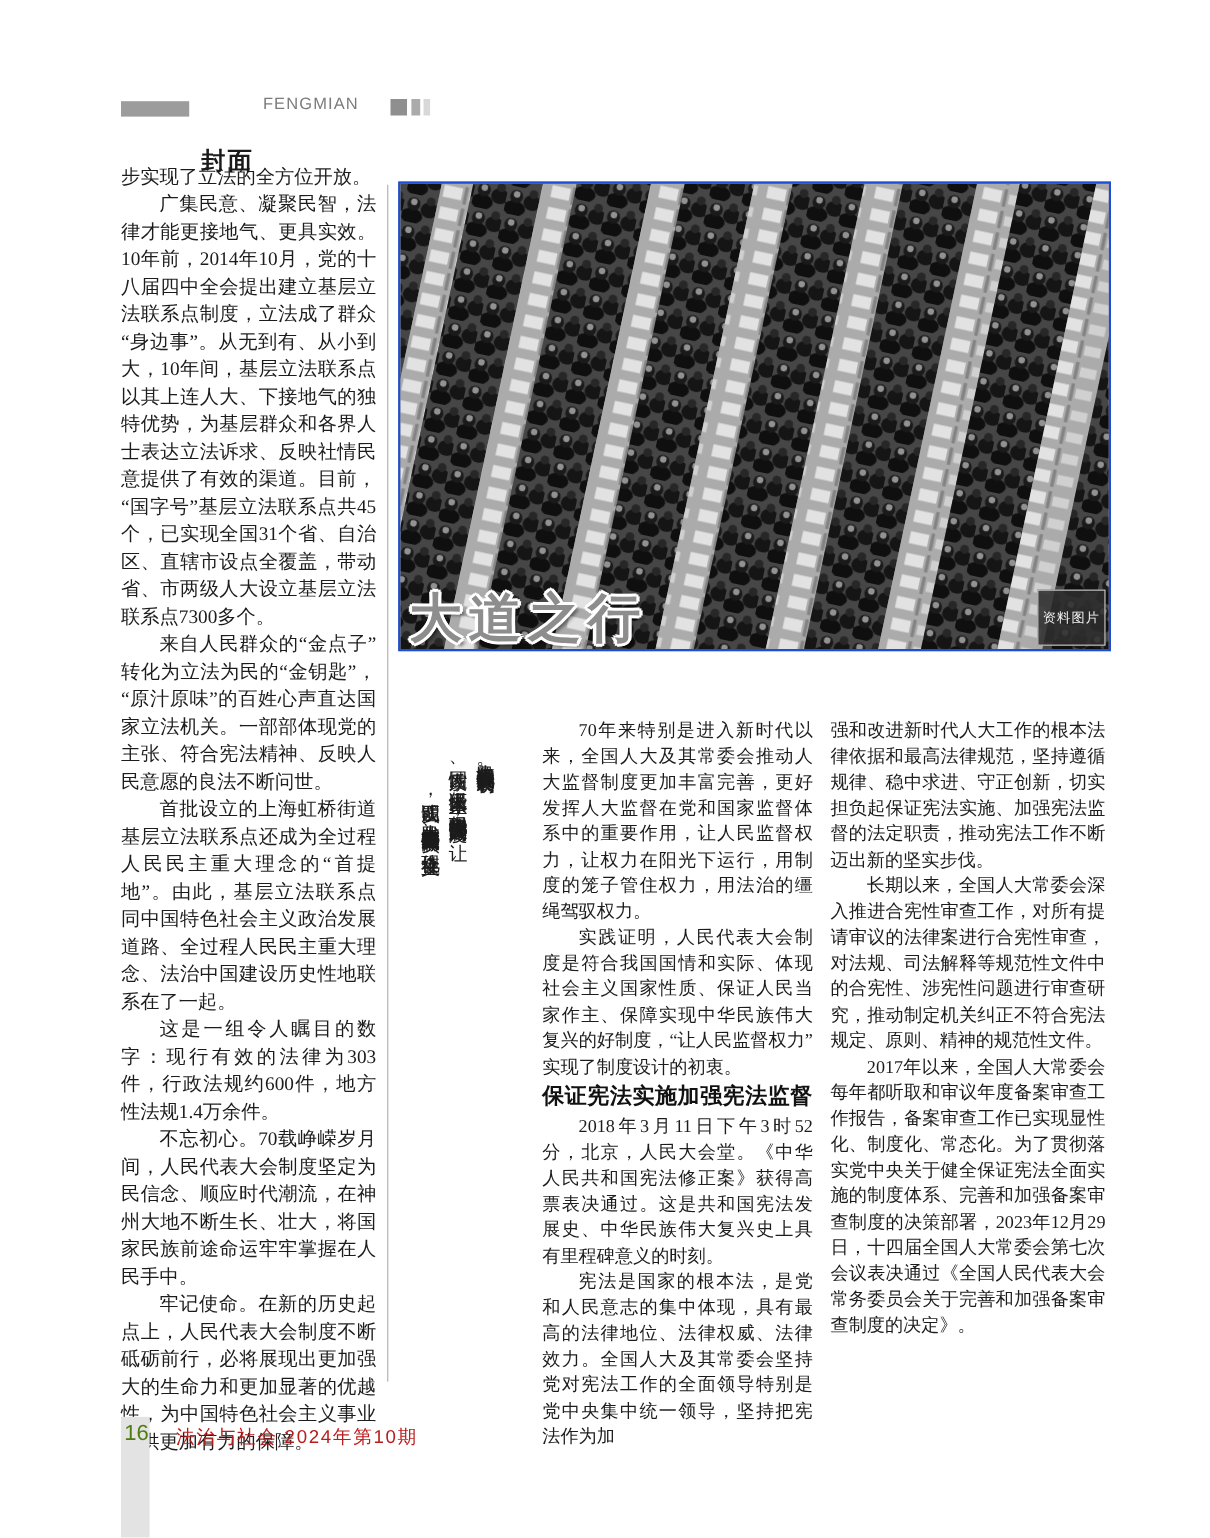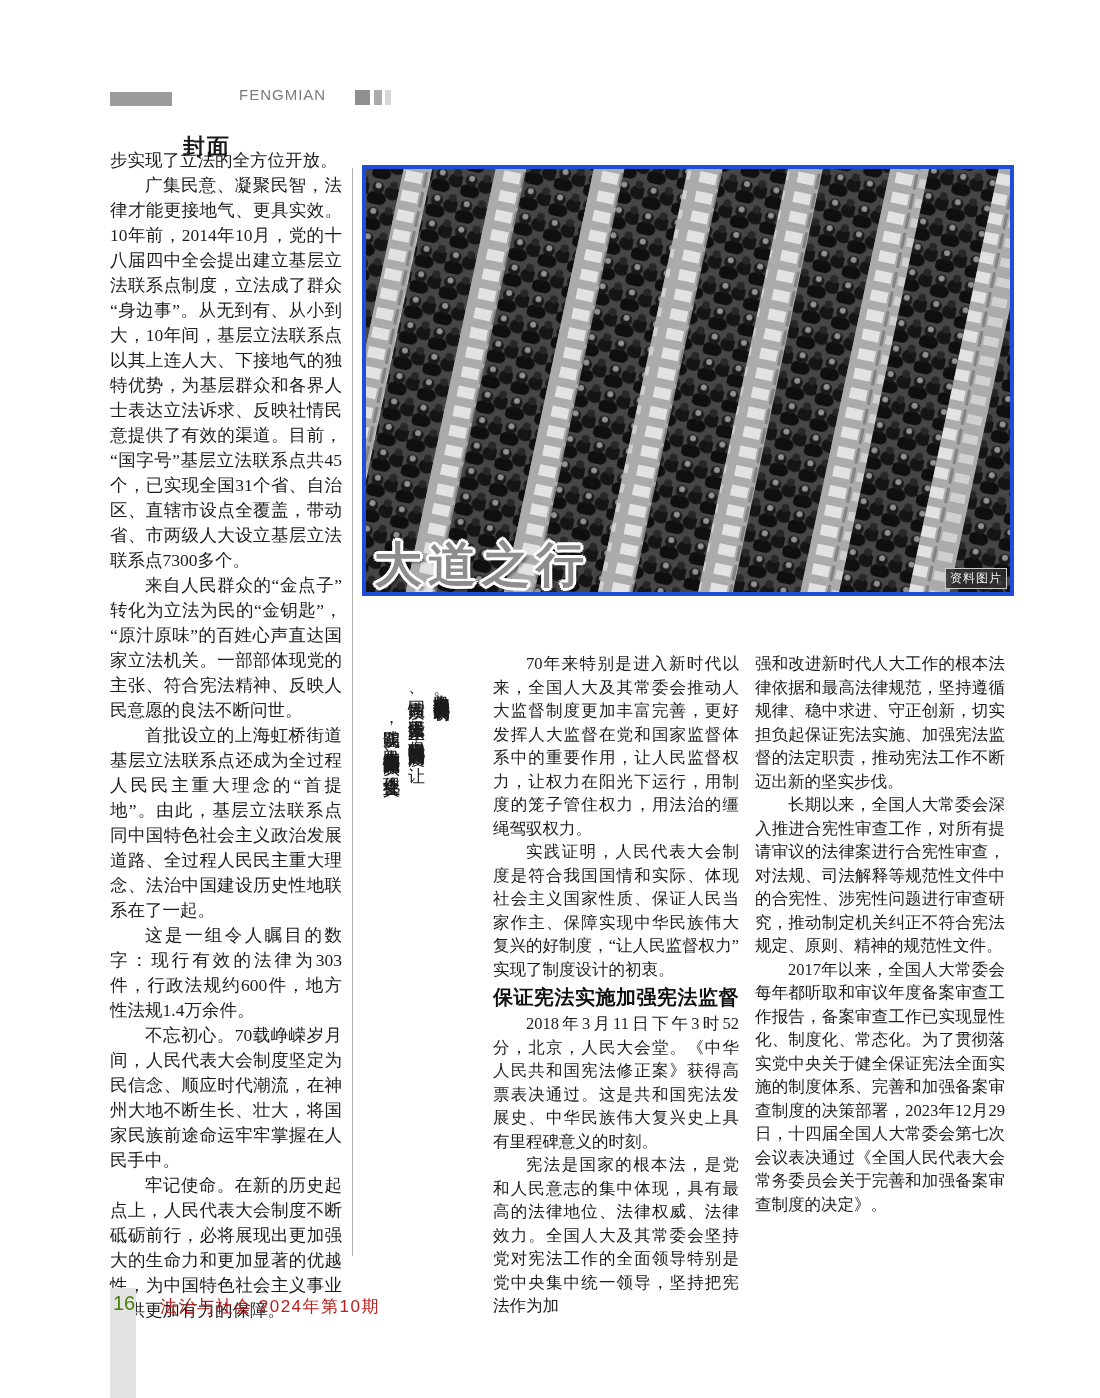--- a/index.html
+++ b/index.html
@@ -30,36 +30,36 @@
     font-size:20px;line-height:28px;color:#111;margin:2px 0 1px 0 !important;
     letter-spacing:0.5px;white-space:nowrap;
   }
 
   
   .vrule{position:absolute;left:352px;top:168px;width:1px;height:1088px;background:#adadad;}
 
   
   .photo{
     position:absolute;left:362px;top:165px;width:644px;height:423px;
-    border:4px solid #1d4ed8;background:#8f8f8f;overflow:hidden;
+    border:2px solid #1d4ed8;background:#8f8f8f;overflow:hidden;
   }
   .photo svg{display:block;width:100%;height:100%;}
   .photo-headline{
     position:absolute;left:8px;bottom:0px;
     font-family:"Liberation Sans","DejaVu Sans",sans-serif;font-weight:bold;
     font-size:48px;letter-spacing:6px;color:#8d8d8d;line-height:1.1;
     text-shadow:-3px 0 0 #fff,3px 0 0 #fff,0 -3px 0 #fff,0 3px 0 #fff,
       -2px -2px 0 #fff,2px -2px 0 #fff,-2px 2px 0 #fff,2px 2px 0 #fff,
       4px 4px 3px rgba(0,0,0,0.45);
   }
   .photo-credit{
     position:absolute;right:3px;bottom:3px;
     font-family:"Liberation Sans","DejaVu Sans",sans-serif;font-size:12px;
     color:#f2f2f2;background:rgba(45,45,45,0.88);border:1px solid #cccccc;
-    padding:1px 4px;letter-spacing:1px;
+    padding:16px 4px;letter-spacing:1px;
   }
 
   
   .vcol{
     position:absolute;writing-mode:vertical-rl;
     font-size:17px;letter-spacing:0.5px;color:#1c1c1c;line-height:20px;
   }
   .vcol1{left:381px;top:717px;height:525px;}
   .vcol2{left:406px;top:687px;height:575px;}
   .vcol3{left:431px;top:682px;height:300px;}

